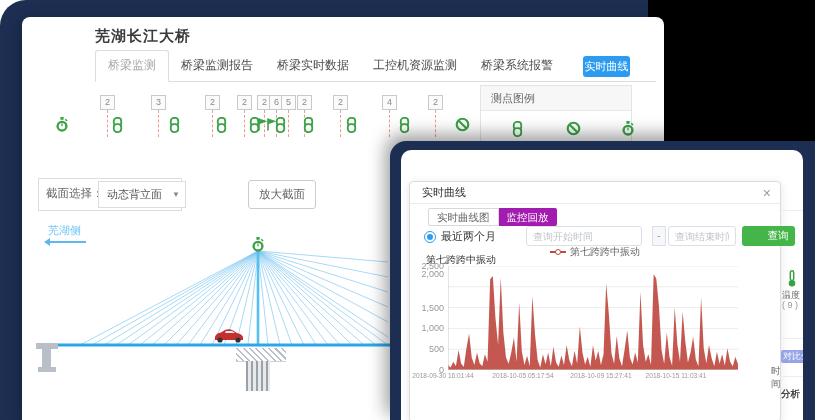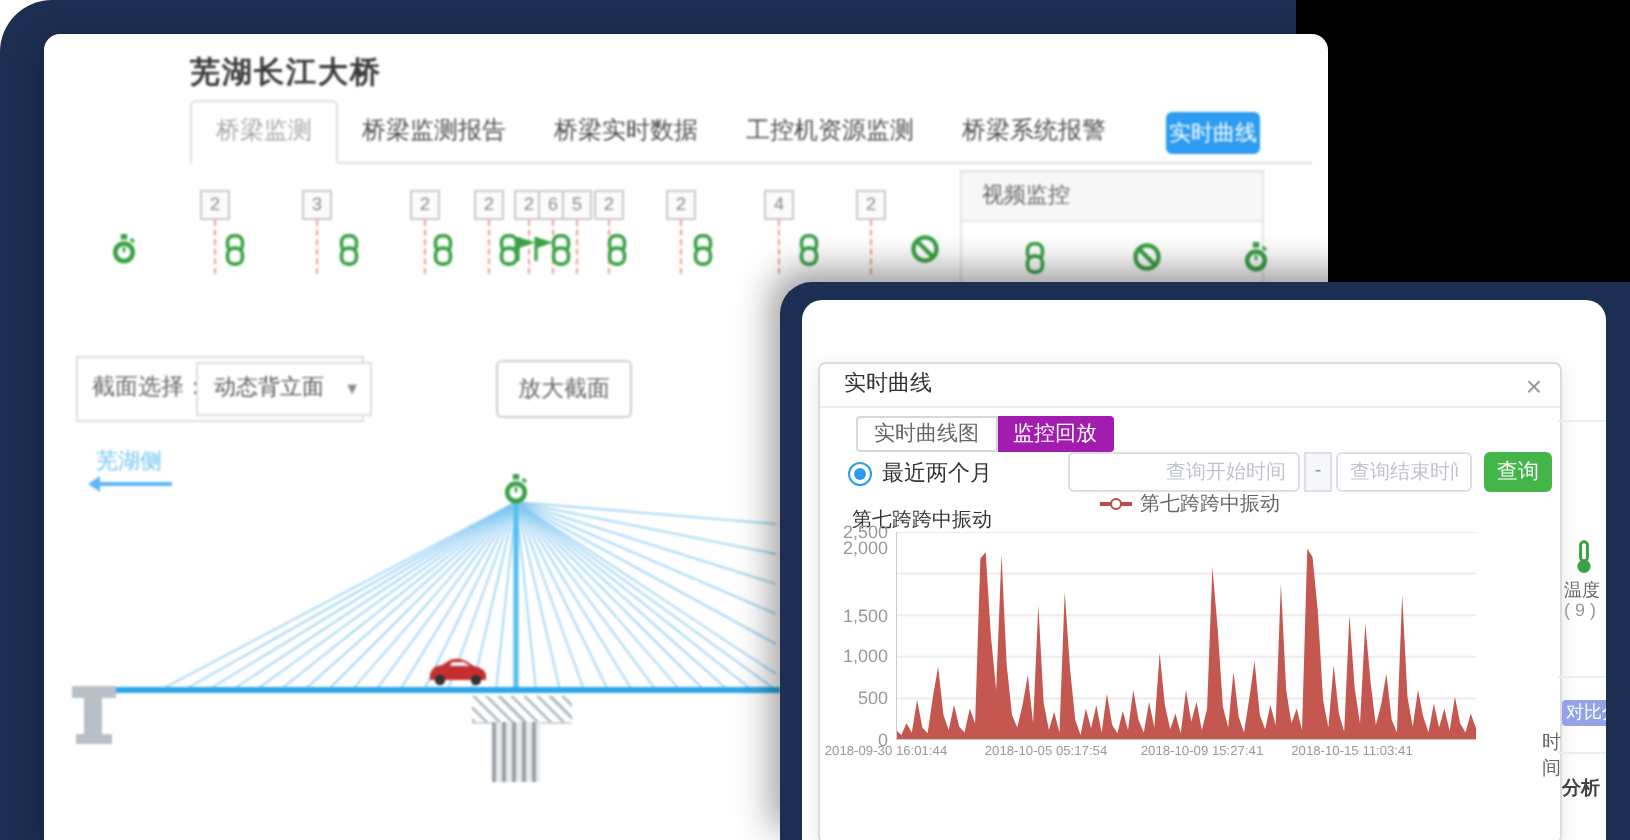--- a/index.html
+++ b/index.html
@@ -59,26 +59,26 @@
   .dlg-close{position:absolute;right:9px;top:2px;font-size:14px;color:#999;cursor:pointer;line-height:18px;}
   .dlg-tabs{position:absolute;left:18px;top:26px;display:flex;height:18px;}
   .dtab1{border:1px solid #d8d8d8;border-radius:2px 0 0 2px;font-size:10.5px;color:#666;padding:0 8px;line-height:16px;background:#fff;cursor:pointer;}
   .dtab2{background:#a21caf;color:#fff;border-radius:0 2px 2px 0;font-size:10.5px;padding:0 8px;line-height:18px;cursor:pointer;text-align:center;}
   .radio{position:absolute;left:14px;top:49px;width:10px;height:10px;border:1px solid #2d9cf0;border-radius:50%;}
   .radio::after{content:'';position:absolute;left:2px;top:2px;width:6px;height:6px;border-radius:50%;background:#2d9cf0;}
   .radio-label{position:absolute;left:31px;top:47px;font-size:11px;color:#333;}
   .dlg input{position:absolute;top:44px;height:20px;border:1px solid #dcdfe6;border-radius:3px;font-size:10px;
              color:#606266;padding:0 6px;box-sizing:border-box;outline:none;}
   .dlg input::placeholder{color:#c0c4cc;}
-  .in1{left:124px;width:116px;text-align:right;}
+  .in1{left:116px;width:116px;}
   .in2{left:258px;width:68px;}
   .sep{position:absolute;left:242px;top:44px;width:14px;height:20px;background:#f5f7fa;border:1px solid #dcdfe6;
        box-sizing:border-box;font-size:10px;color:#909399;text-align:center;line-height:18px;}
   .qbtn{position:absolute;left:332px;top:44px;width:34px;height:20px;background:#44b549;border-radius:3px;color:#fff;
-        font-size:10.5px;display:flex;align-items:center;justify-content:center;cursor:pointer;}
+        font-size:10.5px;display:flex;align-items:center;justify-content:center;cursor:pointer;padding-left:19px;}
   .clegend{position:absolute;left:0;right:0;top:63px;display:flex;align-items:center;justify-content:center;gap:4px;}
   .clegend .mark{width:16px;height:2px;background:#bf4a42;position:relative;}
   .clegend .mark::after{content:'';position:absolute;left:5px;top:-2px;width:4px;height:4px;border:1px solid #bf4a42;
         border-radius:50%;background:#fff;}
   .clegend .txt{font-size:10px;color:#666;}
   .ctitle{position:absolute;left:16px;top:71px;font-size:10px;color:#333;}
   .ytick{position:absolute;left:0;width:34px;text-align:right;font-size:9px;color:#999;}
   .xlab{position:absolute;width:120px;text-align:center;font-size:11px;color:#999;transform:scale(.60);transform-origin:center top;}
   .xname{position:absolute;left:332px;top:183px;font-size:9.5px;color:#666;padding-left:29px;}
   .plot{position:absolute;left:38px;top:84px;}
@@ -205,21 +205,21 @@
           </div>
           <div class="s-icon" style="left: 433px;">
             <svg width="15" height="15" viewBox="0 0 14 14">
               <circle cx="7" cy="7" r="5.4" fill="none" stroke="#3aa245" stroke-width="2"></circle>
               <line x1="3.4" y1="3.4" x2="10.6" y2="10.6" stroke="#3aa245" stroke-width="2"></line>
             </svg>
           </div>
         </div>
 
       <div class="legend-panel">
-        <div class="legend-head">视频监控</div>
+        <div class="legend-head">测点图例</div>
         <div class="legend-body" id="legend-icons">
             <div class="l-icon" style="left: 30px;"><svg width="13" height="16" viewBox="0 0 12 15">
                 <rect x="2.5" y="0.8" width="7" height="7.5" rx="3" fill="none" stroke="#3aa245" stroke-width="1.7"></rect>
                 <rect x="2.5" y="6.6" width="7" height="7.5" rx="3" fill="#fff" stroke="#3aa245" stroke-width="1.7"></rect>
               </svg></div>
             <div class="l-icon" style="left: 85px;"><svg width="15" height="15" viewBox="0 0 14 14">
                 <circle cx="7" cy="7" r="5.4" fill="none" stroke="#3aa245" stroke-width="2"></circle>
                 <line x1="3.4" y1="3.4" x2="10.6" y2="10.6" stroke="#3aa245" stroke-width="2"></line>
               </svg></div>
             <div class="l-icon" style="left: 140px;"><svg width="14" height="16" viewBox="0 0 13 15">

